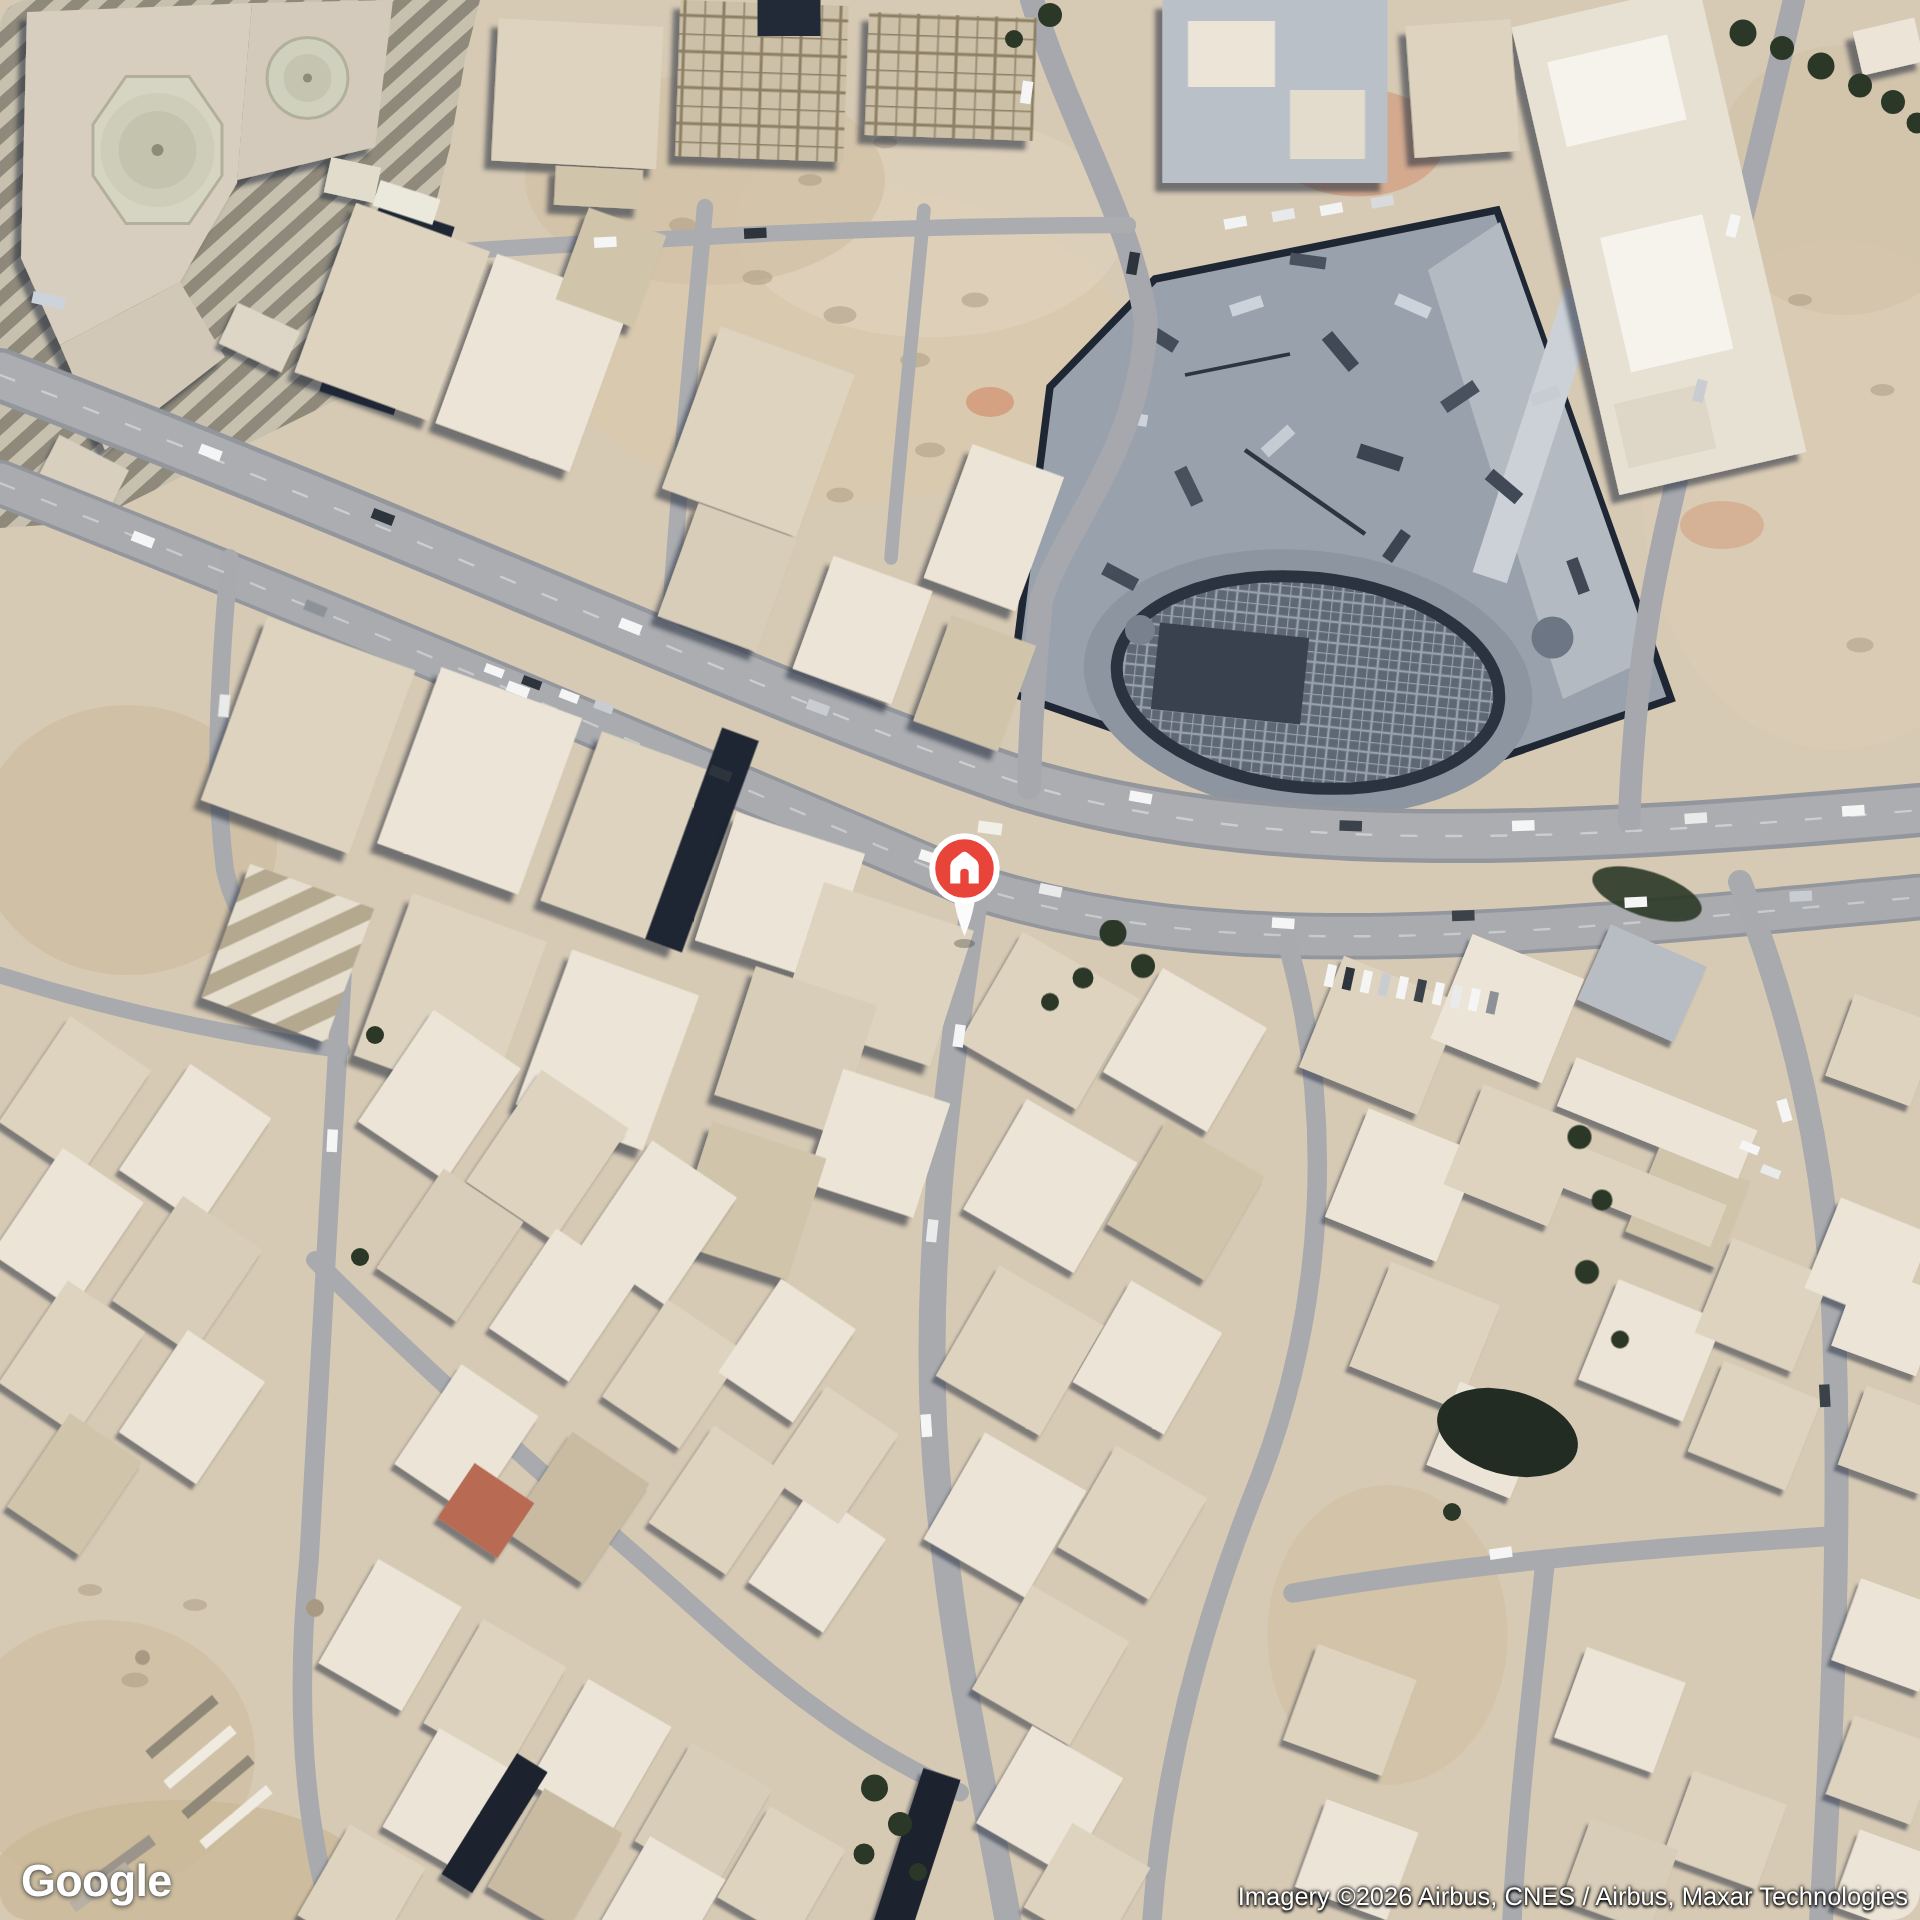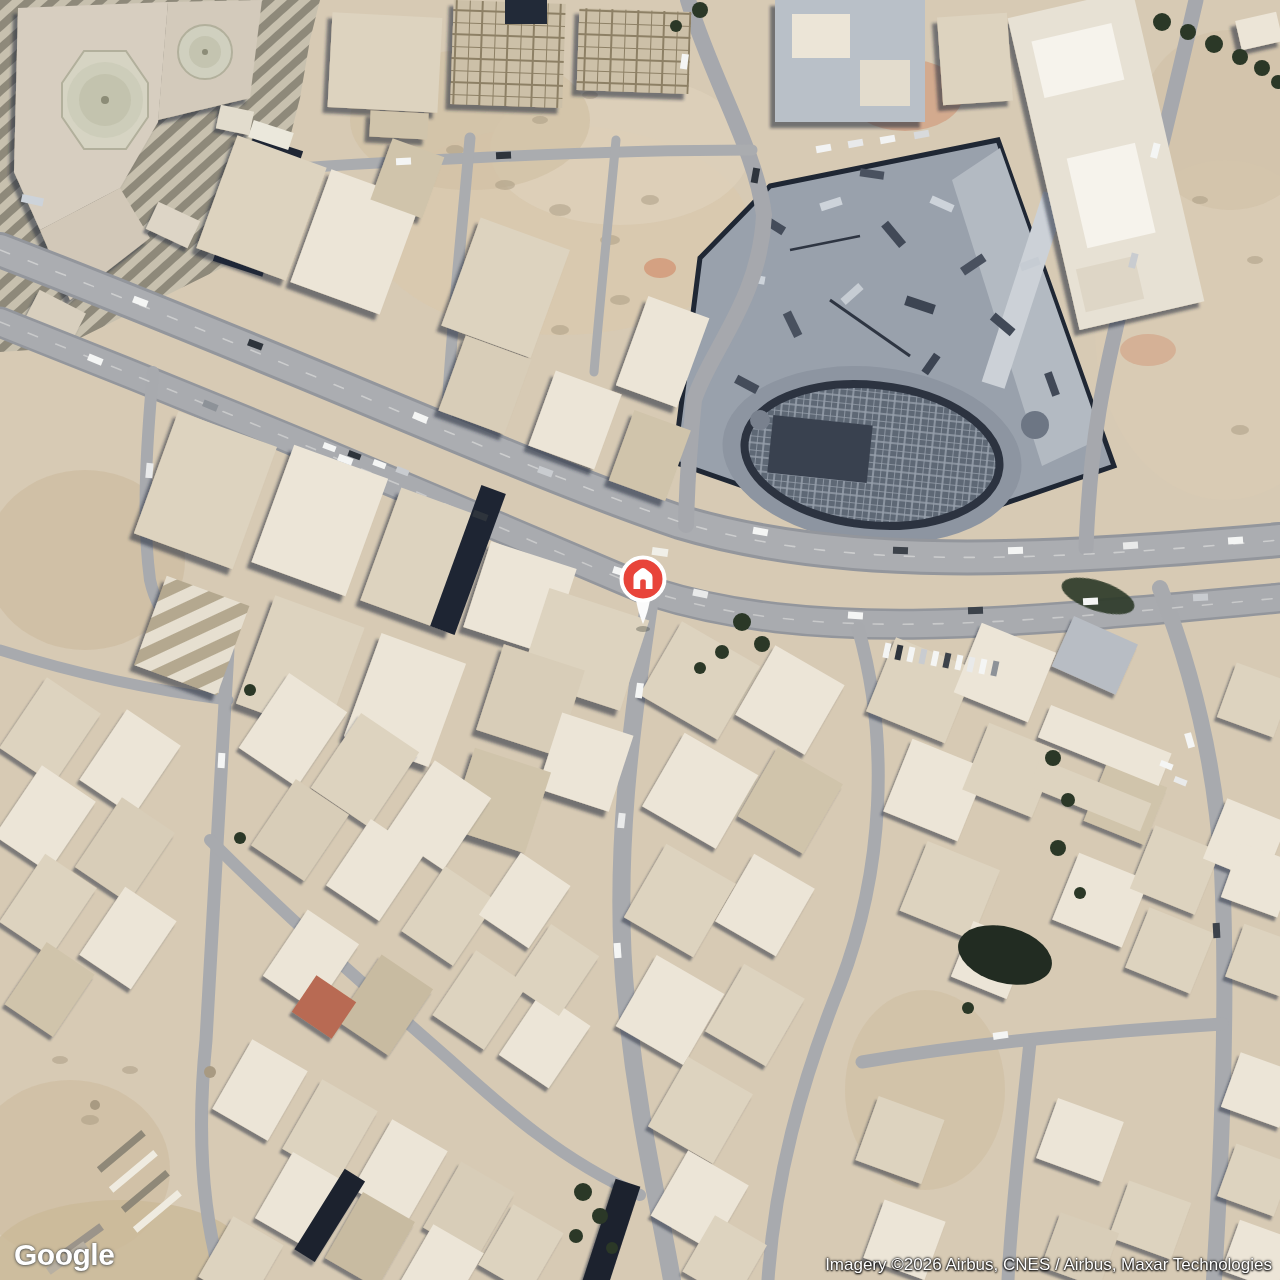--- a/index.html
+++ b/index.html
@@ -1,17 +1,17 @@
 <!DOCTYPE html>
 <html><head>
 <meta charset="utf-8">
 <style>
   html,body{margin:0;padding:0;background:#d7cab4;}
   .map-viewport{position:relative;width:1280px;height:1280px;overflow:hidden;
-    font-family:"Liberation Sans",sans-serif;}
+    font-family:"Liberation Sans",sans-serif;border-radius:19px;}
   .map-viewport svg.scene{position:absolute;left:0;top:0;display:block;}
   .pin{position:absolute;left:615px;top:551px;width:56px;height:92px;cursor:pointer;}
   .google-logo{
     position:absolute;left:14px;bottom:8px;
     font-size:30px;font-weight:600;letter-spacing:-0.5px;color:#ffffff;
     text-shadow:0 0 3px rgba(60,64,67,.65),0 1px 3px rgba(60,64,67,.5),0 0 1px rgba(60,64,67,.8);
     cursor:pointer;user-select:none;
   }
   .attribution{
     position:absolute;right:8px;bottom:5px;

